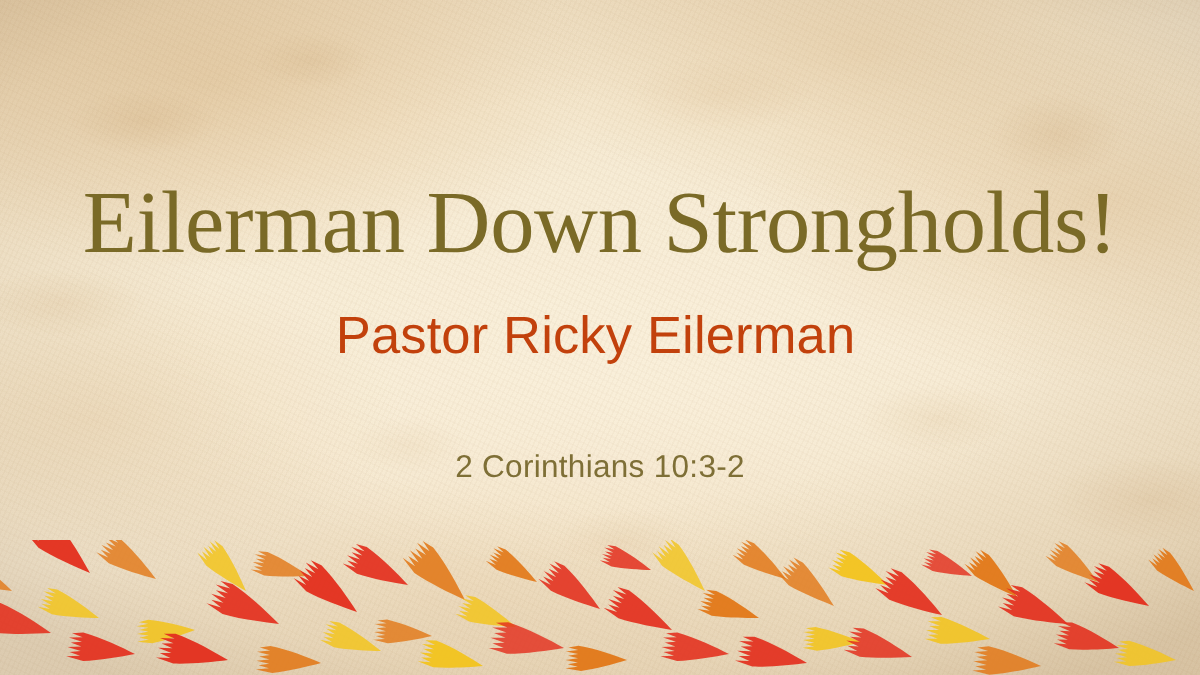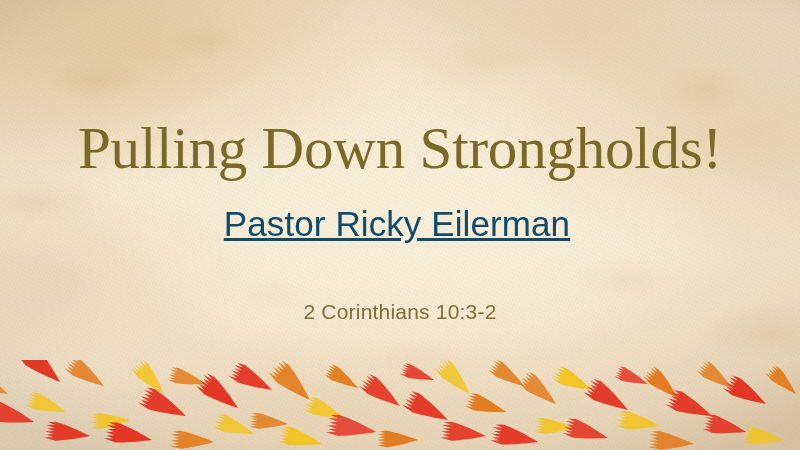--- a/index.html
+++ b/index.html
@@ -93,24 +93,23 @@
   }
 
   .slide-subtitle {
     position: absolute;
     left: 0;
     right: 6px;
     top: 206px;
     font-family: "Liberation Sans", sans-serif;
     font-size: 35px;
     line-height: 1.0;
-    color: #0c4a6e;
+    color: #c2410c;
     letter-spacing: 0.1px;
     white-space: nowrap;
-    text-decoration: underline;
   }
 
   .slide-reference {
     position: absolute;
     left: 0;
     right: 0;
     top: 301px;
     font-family: "Liberation Sans", sans-serif;
     font-size: 21px;
     line-height: 1.0;
@@ -134,21 +133,21 @@
 <body>
 
 <div id="slide">
 
   <div class="bg-base"></div>
   <div class="bg-mottle"></div>
   <div class="bg-weave"></div>
   <div class="bg-vignette"></div>
 
   <div class="text-stack">
-    <div class="slide-title">Pulling Down Strongholds!</div>
+    <div class="slide-title">Eilerman Down Strongholds!</div>
     <div class="slide-subtitle">Pastor Ricky Eilerman</div>
     <div class="slide-reference">2 Corinthians 10:3-2</div>
   </div>
 
   <div class="leaf-border">
     <svg id="leaf-svg" width="800" height="90" viewBox="0 0 800 90" xmlns="http://www.w3.org/2000/svg">
         <g transform="translate(8,34) rotate(205)">
           <path d="M 0 0 C 8.8 -2.9749999999999996, 22 -7.225, 32 -8.8825 L 43.00 -7.40 L 34.40 -5.92 L 41.40 -4.44 L 34.40 -2.96 L 43.00 -1.48 L 34.40 0.00 L 41.40 1.48 L 34.40 2.96 L 43.00 4.44 L 34.40 5.92 L 41.40 7.40 L 34.40 8.88 C 22 7.225, 8.8 2.9749999999999996, 0 0 Z" fill="#e2791a" opacity="0.820"></path>
         </g>
         <g transform="translate(34,62) rotate(196)">

